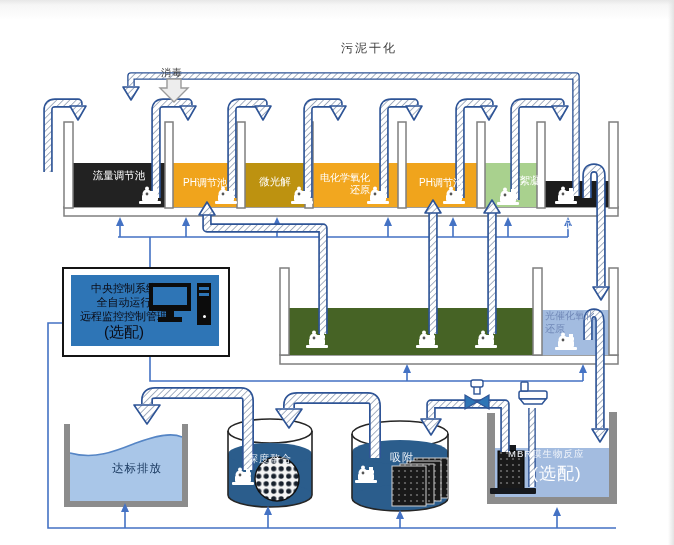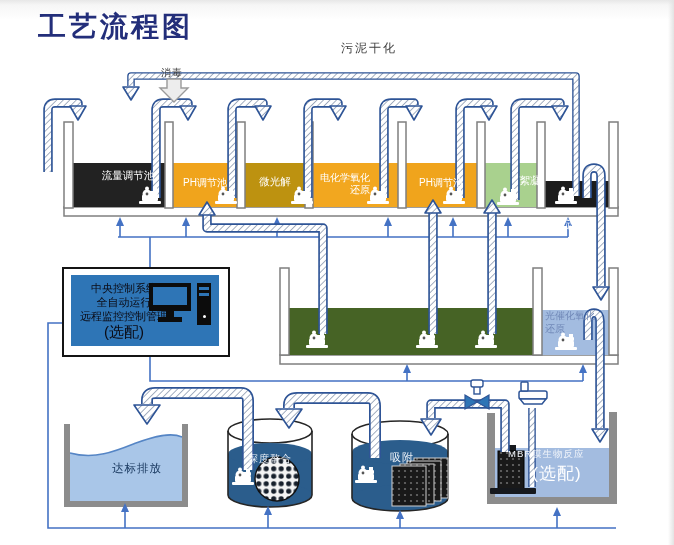--- a/index.html
+++ b/index.html
@@ -292,25 +292,24 @@
   </g>
   <g transform="translate(477,402)">
     <rect x="-3" y="-16" width="6" height="8" fill="#fff" stroke="#2E5496" stroke-width="1.4"></rect>
     <rect x="-6" y="-22" width="12" height="7" rx="2" fill="#fff" stroke="#2E5496" stroke-width="1.4"></rect>
     <polygon points="-12,-7 -12,7 0,0" fill="#2E75B6" stroke="#2E5496" stroke-width="1.2"></polygon>
     <polygon points="12,-7 12,7 0,0" fill="#2E75B6" stroke="#2E5496" stroke-width="1.2"></polygon>
   </g>
   <polygon points="167,79 181,79 181,88 188,88 174,102 160,88 167,88" fill="#EDEDED" stroke="#9a9a9a" stroke-width="1.4"></polygon>
 </svg>
 
-<div class="lbl page-title">工艺流程图</div>
 <div class="lbl sludge">污泥干化</div>
 <div class="lbl disinfect">消毒</div>
 
-<div class="lbl tklbl" style="left:87px;top:169px;width:82px;font-size:10.5px;">流量调节池</div>
+<div class="lbl tklbl" style="left:78px;top:169px;width:82px;font-size:10.5px;">流量调节池</div>
 <div class="lbl tklbl" style="left:174px;top:177px;width:62px;font-size:10px;">PH调节池</div>
 <div class="lbl tklbl" style="left:249px;top:175px;width:52px;font-size:10.5px;">微光解</div>
 <div class="lbl tklbl" style="left:314px;top:172px;width:56px;font-size:10px;text-align:right;">电化学氧化还原</div>
 <div class="lbl tklbl" style="left:408px;top:177px;width:66px;font-size:10px;">PH调节池</div>
 <div class="lbl tklbl" style="left:486px;top:174px;width:40px;font-size:10.5px;margin-left:24px;">絮凝</div>
 <div class="lbl tklbl" style="left:546px;top:185px;width:32px;font-size:10.5px;margin-top:33px;">沉淀</div>
 
 <div class="lbl photolbl">光催化氧化还原</div>
 
 <div class="ctrlbox">

